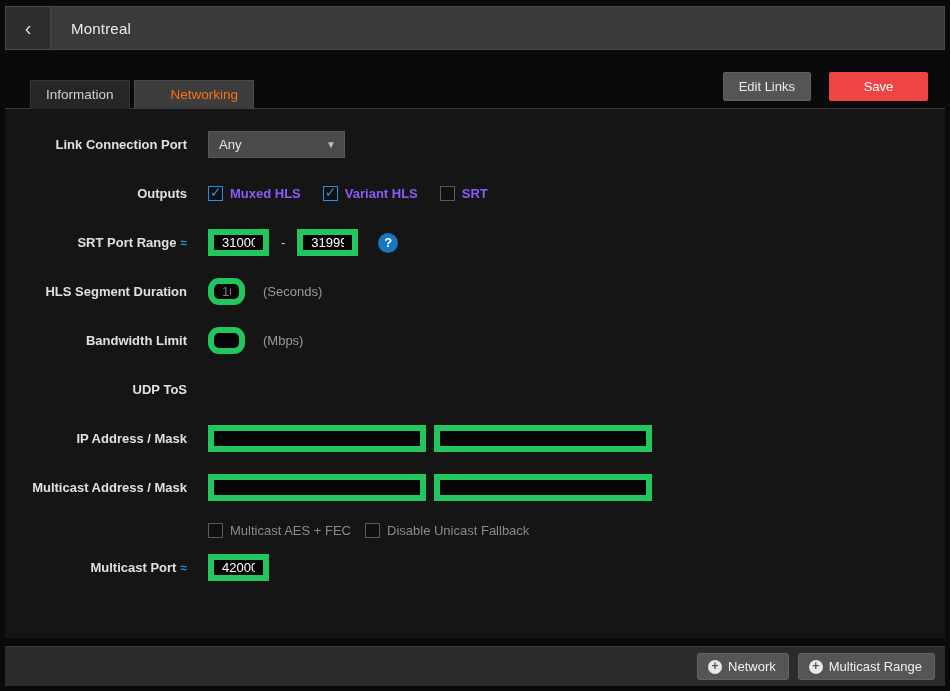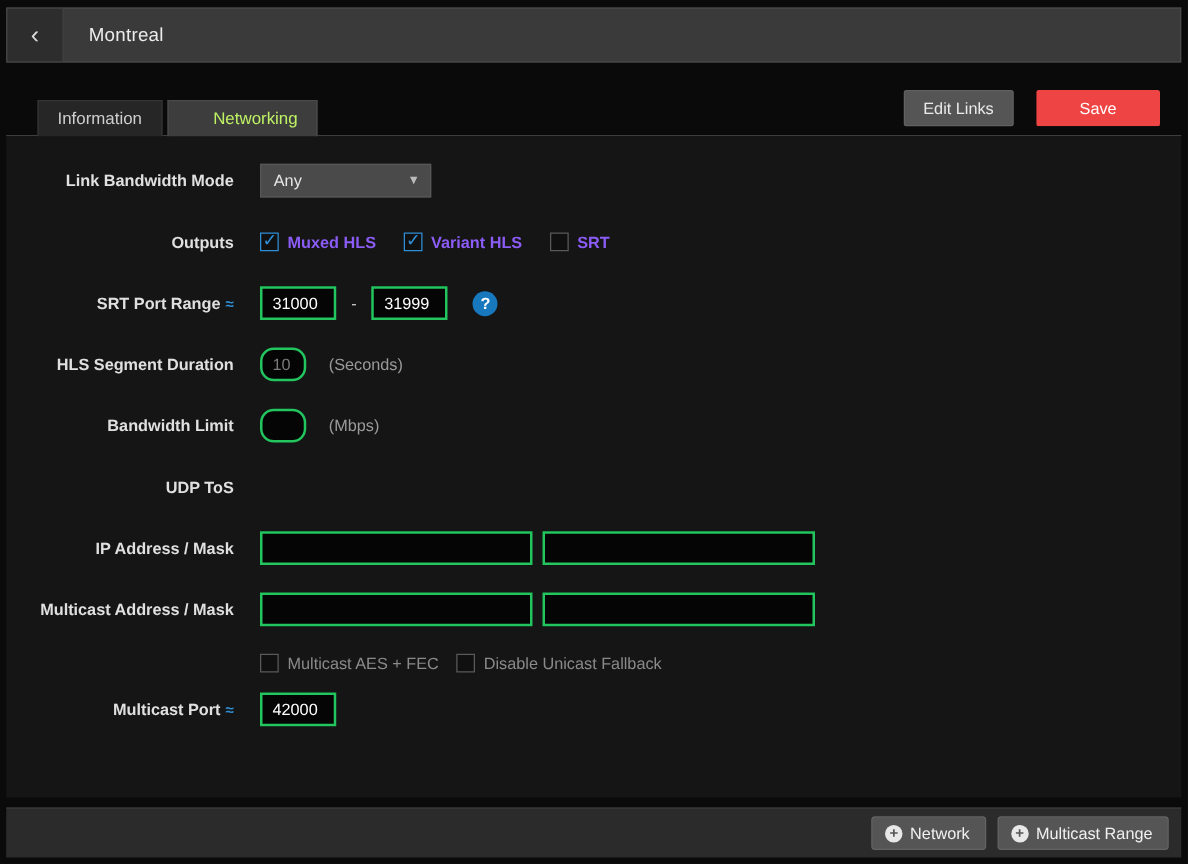--- a/index.html
+++ b/index.html
@@ -31,21 +31,21 @@
   .tabbar {
     margin-top: 22px; padding: 0 17px; display: flex; align-items: flex-end;
     border-bottom: 1px solid #3d3d3d; flex: 0 0 auto;
   }
   .tab {
     padding: 6px 15px 7px 15px; font-size: 13.5px; color: #cfcfcf;
     background: #262626; border: 1px solid #353535; border-bottom: none;
     margin-right: 2px; margin-left: 8px; cursor: pointer; position: relative; top: 1px;
   }
   .tab + .tab { margin-left: 2px; }
-  .tab.active { background: #3d3d3d; color: #bef264; border-color: #4a4a4a; padding-left: 36px; }
+  .tab.active { background: #3d3d3d; color: #f97316; border-color: #4a4a4a; padding-left: 36px; }
   .tabbar-spacer { flex: 1; }
   .tabbar-actions { display: flex; gap: 18px; padding-bottom: 7px; }
   .btn {
     font-size: 13px; padding: 6px 15px; border-radius: 2px; border: 1px solid transparent;
     cursor: pointer; color: #eaeaea; font-family: inherit;
   }
   .btn-gray { background: #555555; border-color: #616161; }
   .btn-blue { background: #ef4444; color: #ffffff; min-width: 99px; }
 
   
@@ -61,21 +61,21 @@
   
   .dropdown {
     width: 137px; height: 27px; background: #4a4a4a; border: 1px solid #575757;
     display: flex; align-items: center; cursor: pointer; font-size: 13px; color: #e6e6e6;
   }
   .dropdown-value { flex: 1; padding-left: 10px; }
   .dropdown-caret { width: 26px; text-align: center; color: #bbbbbb; font-size: 10px; }
 
   
   .txt {
-    height: 27px; background: #050505; border: 2px solid #22c55e; color: #ffffff;
+    height: 27px; background: #050505; border: 6px solid #22c55e; color: #ffffff;
     font-size: 13px; padding: 0 8px; font-family: inherit; outline: none;
   }
   .txt::placeholder { color: #7a7a7a; opacity: 1; }
   .txt-sm { width: 61px; }
   .txt-md { width: 37px; border-radius: 11px; }
   .txt-wide { width: 218px; }
   .dash { color: #cccccc; font-size: 13px; margin: 0 4px; }
   .unit { color: #9a9a9a; font-size: 13px; margin-left: 10px; }
 
   
@@ -138,21 +138,21 @@
     <div class="tabbar-spacer"></div>
     <div class="tabbar-actions">
       <button class="btn btn-gray">Edit Links</button>
       <button class="btn btn-blue">Save</button>
     </div>
   </div>
 
   <div class="content">
 
     <div class="form-row">
-      <div class="form-label">Link Bandwidth Mode</div>
+      <div class="form-label">Link Connection Port</div>
       <div class="form-field">
         <div class="dropdown">
           <span class="dropdown-value">Any</span>
           <span class="dropdown-caret">▼</span>
         </div>
       </div>
     </div>
 
     <div class="form-row">
       <div class="form-label">Outputs</div>

